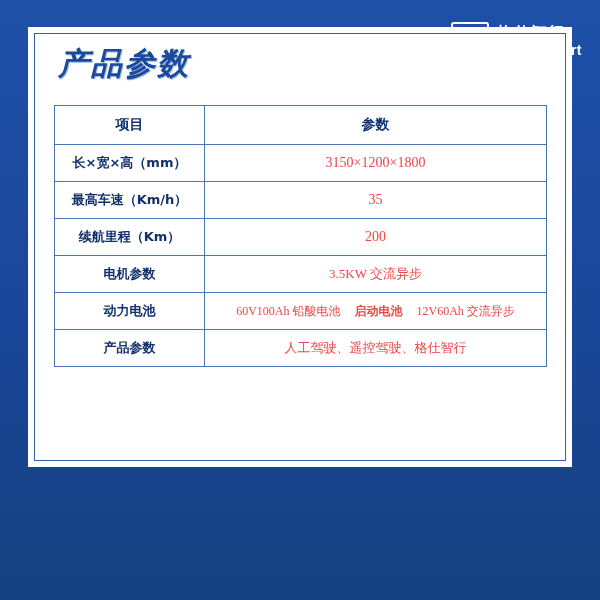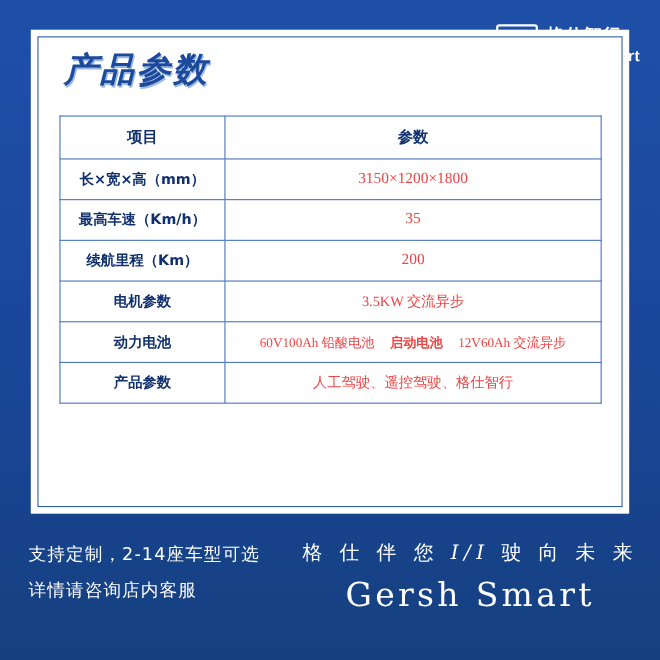--- a/index.html
+++ b/index.html
@@ -279,28 +279,14 @@
           </td>
         </tr>
         <tr>
           <td>产品参数</td>
           <td class="val">人工驾驶、遥控驾驶、格仕智行</td>
         </tr>
       </tbody>
     </table>
   </div>
 
-  <div class="footer">
-    <div class="footer-left">
-      <div>支持定制，2-14座车型可选</div>
-      <div>详情请咨询店内客服</div>
-    </div>
-    <div class="footer-right">
-      <div class="slogan">
-        <span>格 仕 伴 您</span>
-        <span class="mark">I/I</span>
-        <span>驶 向 未 来</span>
-      </div>
-      <div class="brand-big">Gersh Smart</div>
-    </div>
-  </div>
 
 </div>
 
 </body></html>

